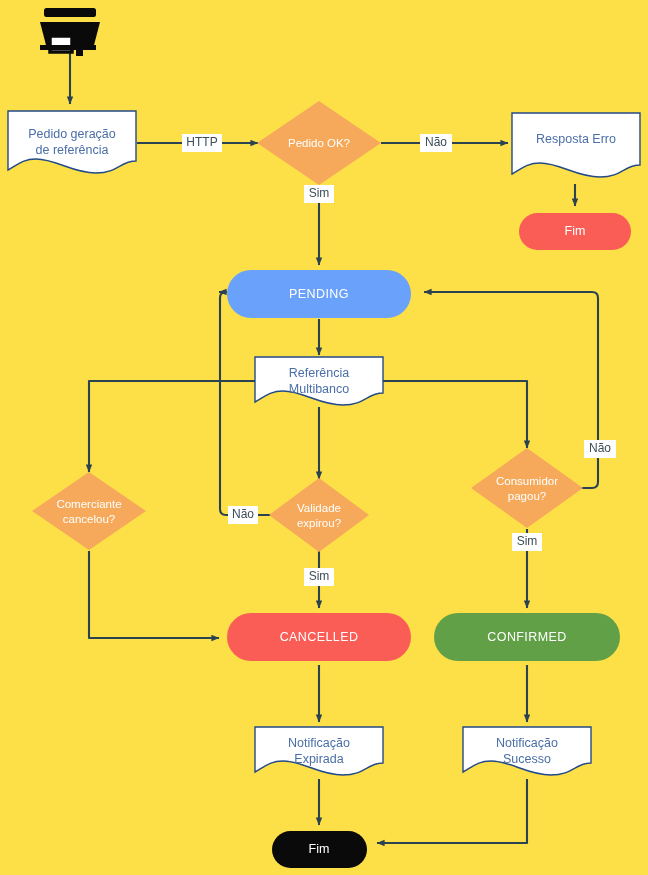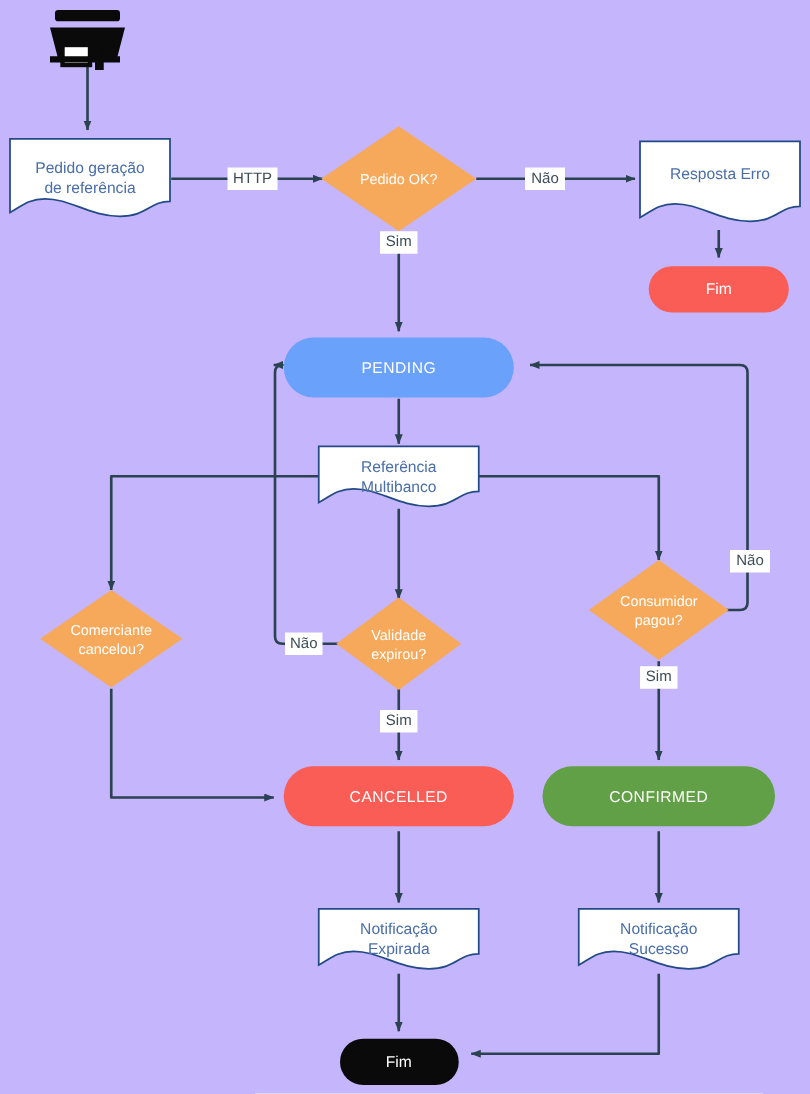--- a/index.html
+++ b/index.html
@@ -8,21 +8,21 @@
     padding: 0;
     background: #ffffff;
   }
   body {
     font-family: "Liberation Sans", sans-serif;
   }
   #canvas {
     position: relative;
     width: 648px;
     height: 875px;
-    background: #c4b5fd;
+    background: #fde047;
     overflow: hidden;
   }
   #flow-svg {
     position: absolute;
     left: 0;
     top: 0;
     width: 648px;
     height: 875px;
   }
   .edge-path {

